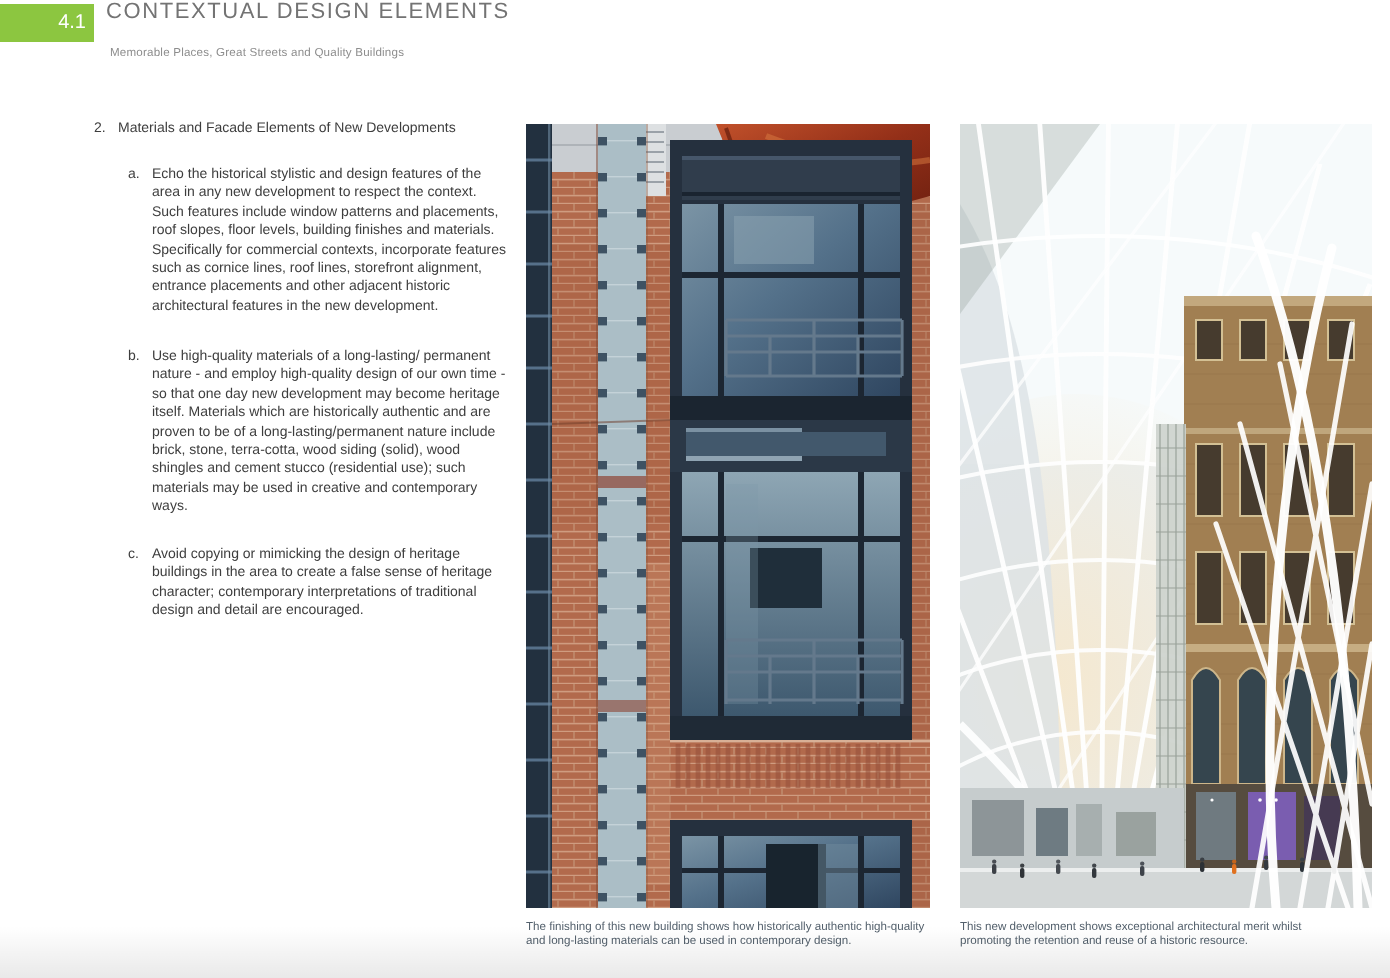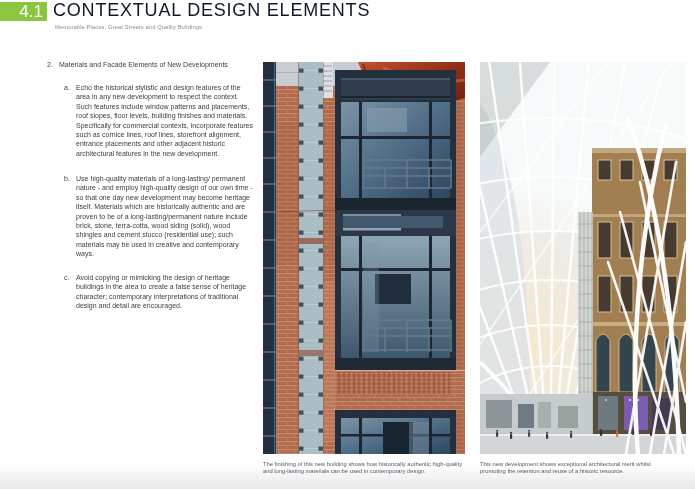--- a/index.html
+++ b/index.html
@@ -4,26 +4,26 @@
 <style>
   html,body{margin:0;padding:0;background:#ffffff;}
   .page{
     position:relative; width:695px; height:489px; overflow:hidden;
     background:#ffffff; font-family:"Liberation Sans", sans-serif;
     -webkit-font-smoothing:antialiased;
   }
   
   .sec-badge{
     position:absolute; left:0; top:2px; width:47px; height:19px;
-    background:#8cc640; color:#ffffff; font-size:17px; line-height:19px;
+    background:#8cc640; color:#ffffff; font-size:10px; line-height:19px;
     text-align:right; box-sizing:border-box; padding-right:4px;
   }
   .page-title{
     position:absolute; left:53px; top:0px; margin:0;
-    font-size:18px; font-weight:400; letter-spacing:.8px; color:#0f172a;
+    font-size:11px; font-weight:400; letter-spacing:.8px; color:#737373;
   }
   .page-subtitle{
     position:absolute; left:55px; top:24px;
     font-size:5.8px; color:#8d8d8d; letter-spacing:.1px;
   }
   
   .item-heading{position:absolute; left:47px; top:61px; font-size:7px; color:#3d3d3d;}
   .item-heading .num{display:inline-block; width:12px;}
   .sub{position:absolute; left:64px; width:192px; font-size:7px; line-height:9.4px; color:#3d3d3d;}
   .sub .lbl{position:absolute; left:0; top:0;}

